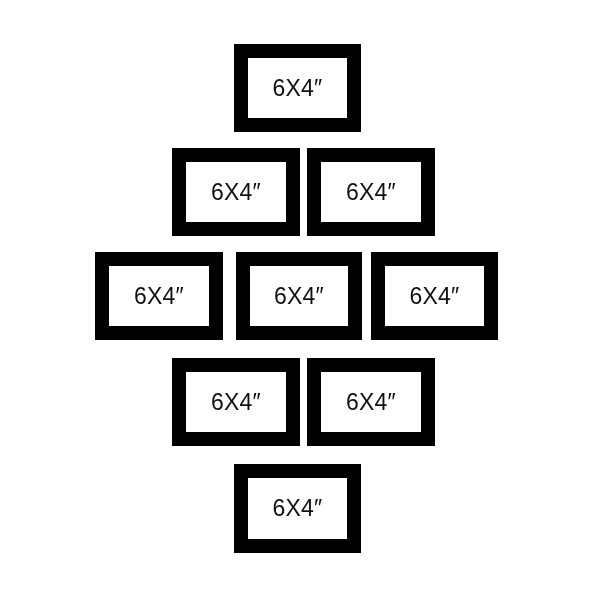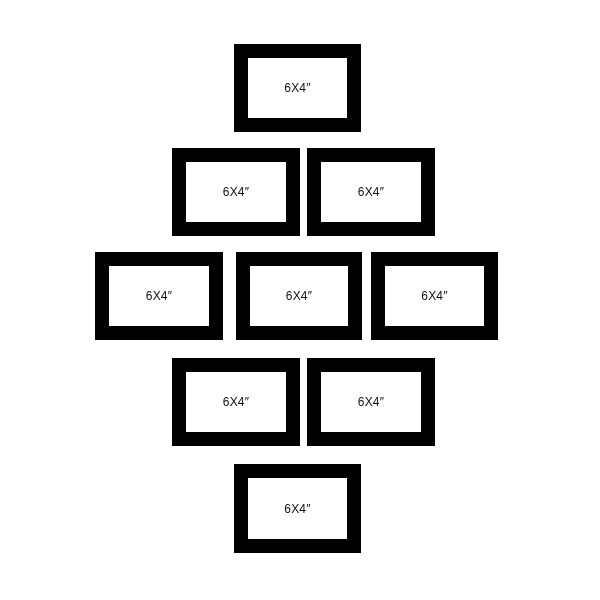--- a/index.html
+++ b/index.html
@@ -36,21 +36,21 @@
     width: 100%;
     height: 100%;
     background: #ffffff;
     display: flex;
     align-items: center;
     justify-content: center;
   }
 
   .frame-label {
     font-family: "Liberation Sans", sans-serif;
-    font-size: 12px;
+    font-size: 23px;
     font-weight: 400;
     color: #111111;
     letter-spacing: 0.2px;
     line-height: 1;
     white-space: nowrap;
     user-select: none;
   }
 </style>
 </head>
 <body>

